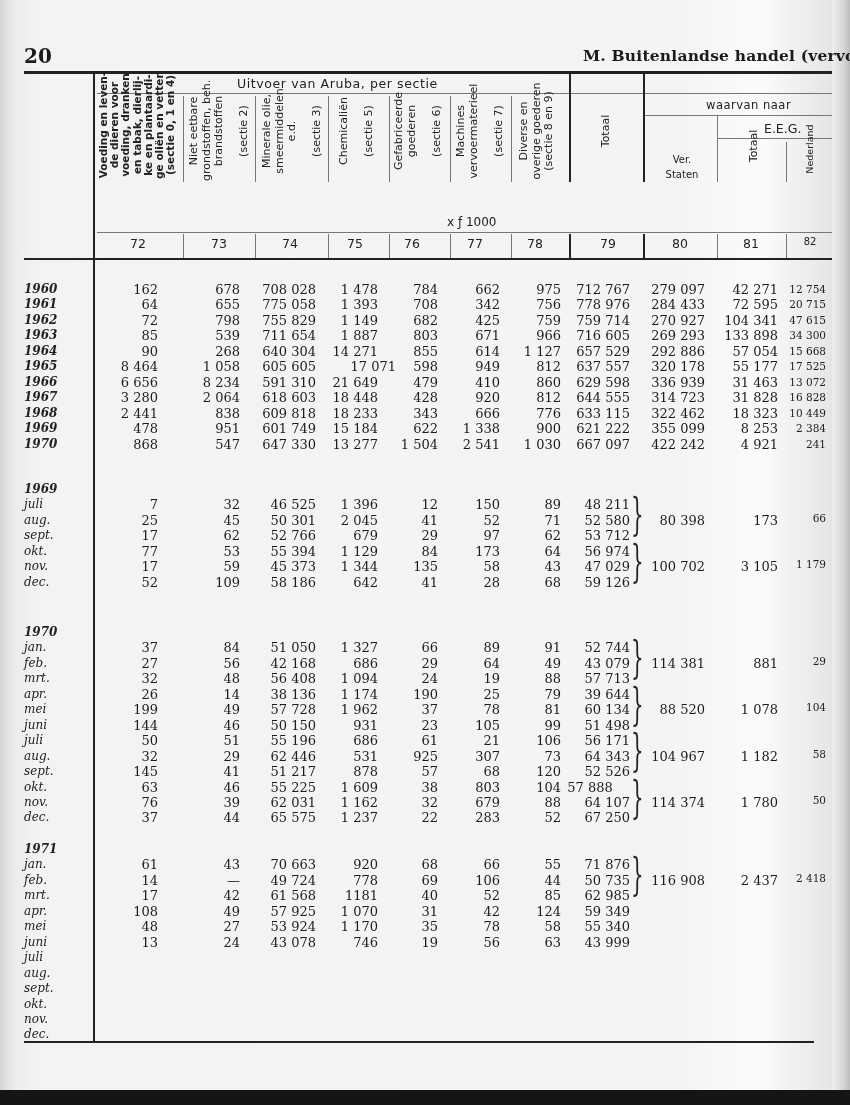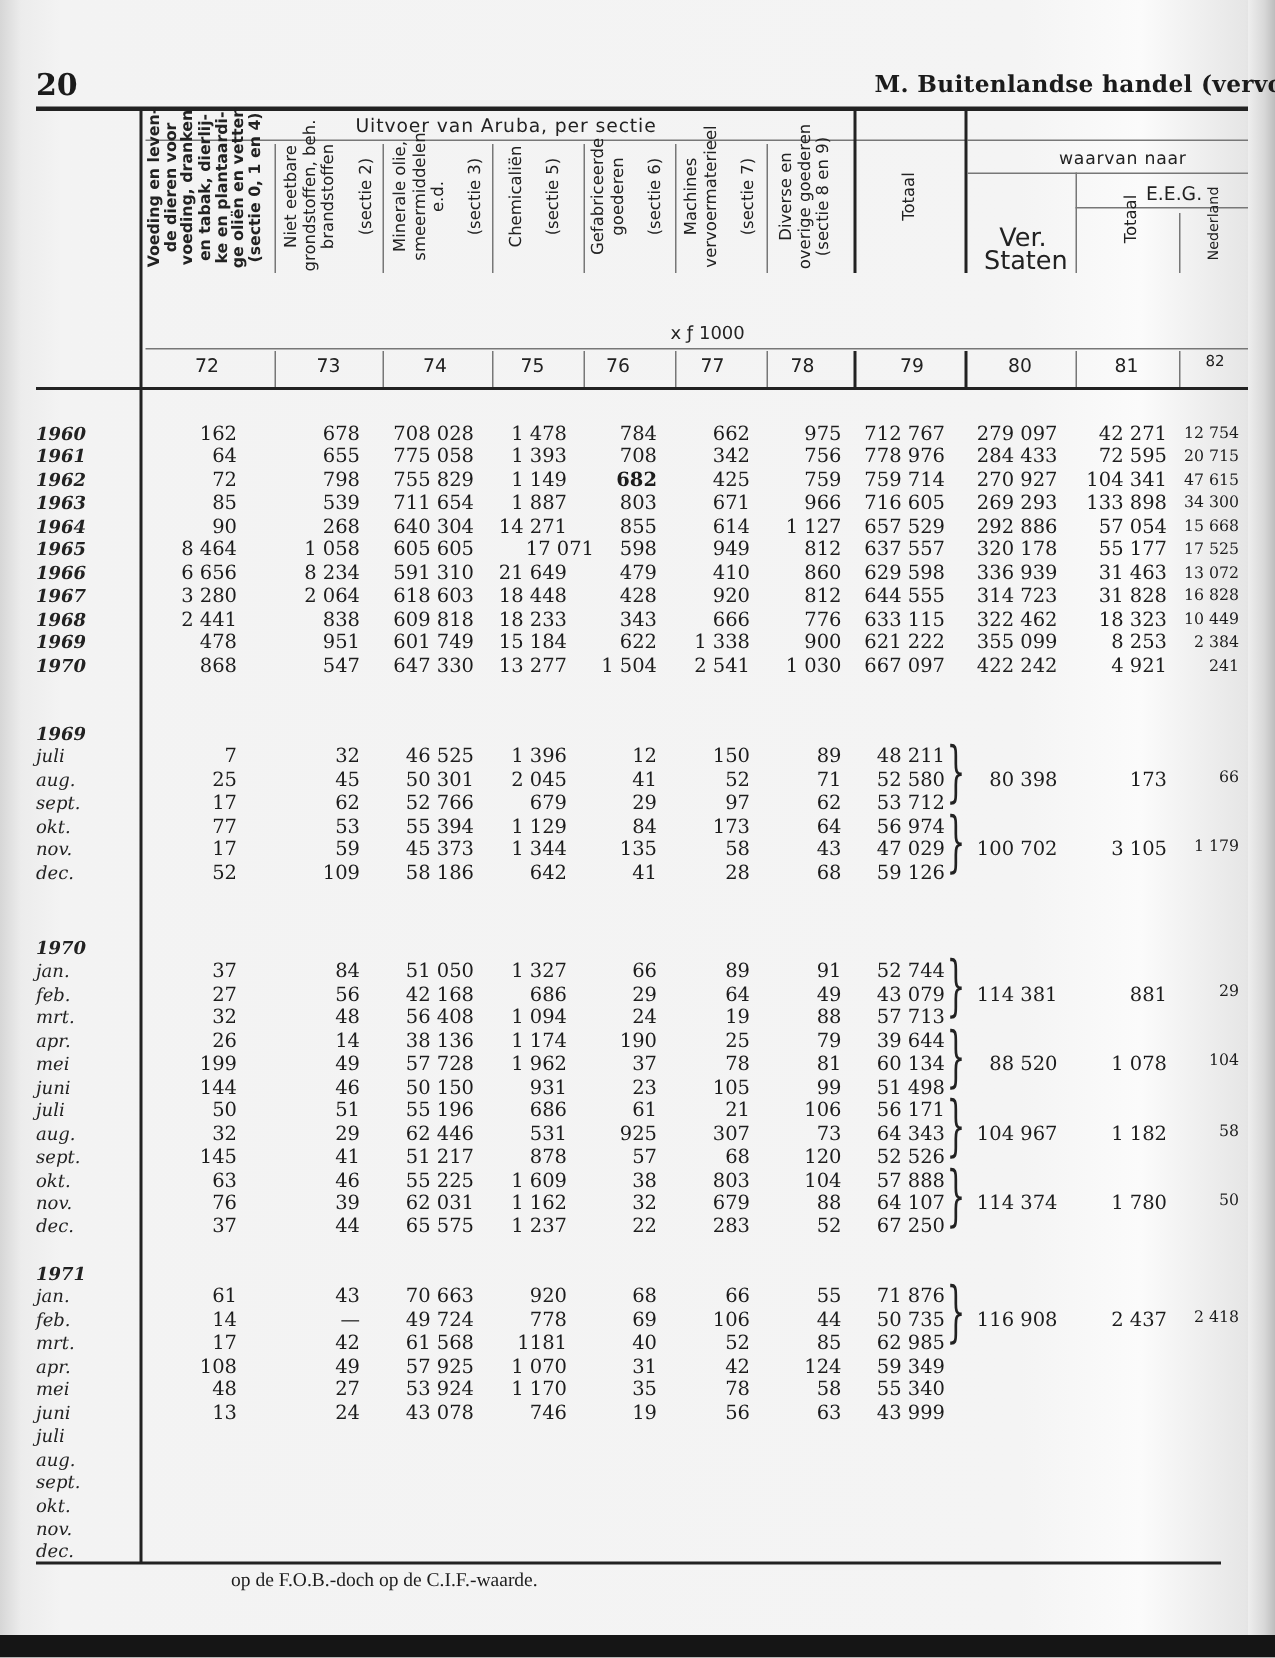--- a/index.html
+++ b/index.html
@@ -136,21 +136,21 @@
 
 (sectie 6)</div>
 <div class="vert" style="left:455px; top:181px; width:100px;">Machines
 vervoermaterieel
 
 (sectie 7)</div>
 <div class="vert" style="left:518px; top:181px; width:100px;">Diverse en
 overige goederen
 (sectie 8 en 9)</div>
 <div class="vert" style="left:600px; top:181px; width:100px;">Totaal</div>
-<div class="hdr-text" style="left:656px; top:152px; width:52px; white-space:pre; text-align:center; line-height:15px; font-size:17px;">Ver.
+<div class="hdr-text" style="left:656px; top:152px; width:52px; white-space:pre; text-align:center; line-height:15px; font-size:10px;">Ver.
 Staten</div>
 <div class="vert" style="left:748px; top:176px; width:60px;">Totaal</div>
 <div class="vert" style="left:804px; top:182px; width:66px; font-size:9.5px;">Nederland</div>
 
 <div class="colnum" style="left:118px;">72</div>
 <div class="colnum" style="left:199px;">73</div>
 <div class="colnum" style="left:270px;">74</div>
 <div class="colnum" style="left:335px;">75</div>
 <div class="colnum" style="left:392px;">76</div>
 <div class="colnum" style="left:455px;">77</div>
@@ -183,21 +183,21 @@
     <div class="num" style="left:481px; width:80px; top:297.45px;">756</div>
     <div class="num" style="left:550px; width:80px; top:297.45px;">778 976</div>
     <div class="num" style="left:625px; width:80px; top:297.45px;">284 433</div>
     <div class="num" style="left:698px; width:80px; top:297.45px;">72 595</div>
     <div class="num small" style="left:746px; width:80px; top:297.45px;">20 715</div>
     <div class="rowlabel" style="top:312.9px;">1962</div>
     <div class="num" style="left:78px; width:80px; top:312.9px;">72</div>
     <div class="num" style="left:160px; width:80px; top:312.9px;">798</div>
     <div class="num" style="left:236px; width:80px; top:312.9px;">755 829</div>
     <div class="num" style="left:298px; width:80px; top:312.9px;">1 149</div>
-    <div class="num" style="left:358px; width:80px; top:312.9px;font-weight:bold;">682</div>
+    <div class="num" style="left:358px; width:80px; top:312.9px;">682</div>
     <div class="num" style="left:420px; width:80px; top:312.9px;">425</div>
     <div class="num" style="left:481px; width:80px; top:312.9px;">759</div>
     <div class="num" style="left:550px; width:80px; top:312.9px;">759 714</div>
     <div class="num" style="left:625px; width:80px; top:312.9px;">270 927</div>
     <div class="num" style="left:698px; width:80px; top:312.9px;">104 341</div>
     <div class="num small" style="left:746px; width:80px; top:312.9px;">47 615</div>
     <div class="rowlabel" style="top:328.35px;">1963</div>
     <div class="num" style="left:78px; width:80px; top:328.35px;">85</div>
     <div class="num" style="left:160px; width:80px; top:328.35px;">539</div>
     <div class="num" style="left:236px; width:80px; top:328.35px;">711 654</div>
@@ -439,21 +439,21 @@
     <div class="num" style="left:481px; width:80px; top:764.05px;">120</div>
     <div class="num" style="left:550px; width:80px; top:764.05px;">52 526</div>
     <div class="rowlabel month" style="top:779.5px;">okt.</div>
     <div class="num" style="left:78px; width:80px; top:779.5px;">63</div>
     <div class="num" style="left:160px; width:80px; top:779.5px;">46</div>
     <div class="num" style="left:236px; width:80px; top:779.5px;">55 225</div>
     <div class="num" style="left:298px; width:80px; top:779.5px;">1 609</div>
     <div class="num" style="left:358px; width:80px; top:779.5px;">38</div>
     <div class="num" style="left:420px; width:80px; top:779.5px;">803</div>
     <div class="num" style="left:481px; width:80px; top:779.5px;">104</div>
-    <div class="num" style="left:550px; width:80px; top:779.5px;">57 888</div>
+    <div class="num" style="left:550px; width:80px; top:779.5px;text-align:center;">57 888</div>
     <div class="rowlabel month" style="top:794.95px;">nov.</div>
     <div class="num" style="left:78px; width:80px; top:794.95px;">76</div>
     <div class="num" style="left:160px; width:80px; top:794.95px;">39</div>
     <div class="num" style="left:236px; width:80px; top:794.95px;">62 031</div>
     <div class="num" style="left:298px; width:80px; top:794.95px;">1 162</div>
     <div class="num" style="left:358px; width:80px; top:794.95px;">32</div>
     <div class="num" style="left:420px; width:80px; top:794.95px;">679</div>
     <div class="num" style="left:481px; width:80px; top:794.95px;">88</div>
     <div class="num" style="left:550px; width:80px; top:794.95px;">64 107</div>
     <div class="rowlabel month" style="top:810.4px;">dec.</div>
@@ -542,16 +542,15 @@
     <div class="rowlabel month" style="top:996.5px;">okt.</div>
     <div class="rowlabel month" style="top:1011.95px;">nov.</div>
     <div class="rowlabel month" style="top:1027.4px;">dec.</div>
     <div class="brace" style="left:631px; top:853.45px;">}</div>
     <div class="num" style="left:625px; width:80px; top:872.9px;">116 908</div>
     <div class="num" style="left:698px; width:80px; top:872.9px;">2 437</div>
     <div class="num small" style="left:746px; width:80px; top:870.9px;">2 418</div>
   </div>
 
 <div class="note">
-  <div class="l2">op de F.O.B.-doch op de C.I.F.-waarde.</div>
 </div>
 
 <div class="bottom-dark"></div>
 
 </body></html>

